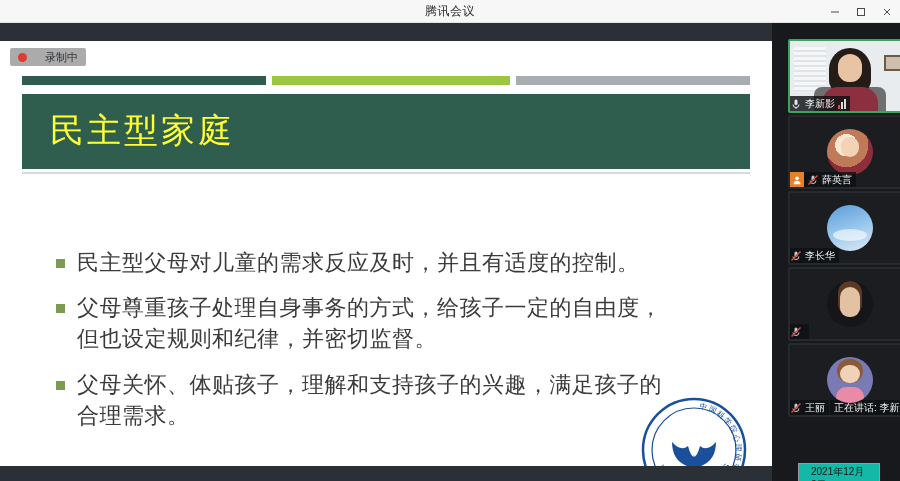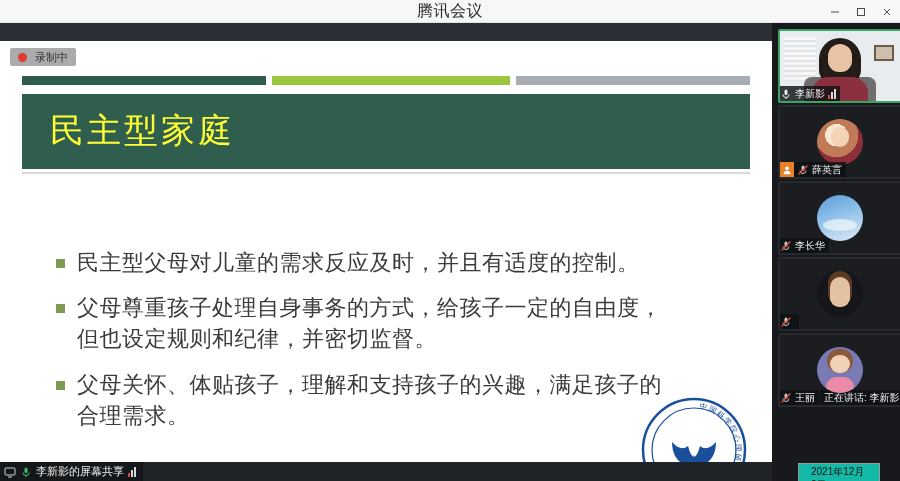--- a/index.html
+++ b/index.html
@@ -9,21 +9,21 @@
     overflow: hidden; background: #1c1f22;
   }
   #app { position: relative; width: 900px; height: 481px; }
 
   
   .titlebar {
     position: absolute; left: 0; top: 0; width: 900px; height: 23px;
     background: #f7f7f7; border-bottom: 1px solid #e2e2e2;
     display: flex; align-items: center; justify-content: center;
   }
-  .titlebar-title { font-size: 16px; color: #2b2b2b; letter-spacing: .5px; }
+  .titlebar-title { font-size: 12px; color: #2b2b2b; letter-spacing: .5px; }
   .win-controls {
     position: absolute; right: 0; top: 0; height: 23px;
     display: flex; align-items: center;
   }
   .win-btn {
     width: 26px; height: 23px; display: flex; align-items: center; justify-content: center;
     font-size: 12px; color: #4a4a4a; line-height: 1;
   }
 
   
@@ -92,21 +92,21 @@
   .mini-ico { width: 12px; height: 12px; display: block; }
   .signal { display: flex; align-items: flex-end; gap: 1px; height: 10px; }
   .signal i { display: block; width: 2px; background: #d9d9d9; }
   .signal i.s1 { height: 4px; background: #d94a3a; }
   .signal i.s2 { height: 7px; }
   .signal i.s3 { height: 10px; }
 
   
   .rail {
     position: absolute; right: 0; top: 23px; width: 128px; height: 458px;
-    background: #17191c; padding: 6px; display: flex; flex-direction: column; gap: 2px;
+    background: #17191c; padding: 16px; display: flex; flex-direction: column; gap: 2px;
   }
   .tile {
     position: relative; width: 124px; height: 74px;
     background: #26292e; border-radius: 2px; overflow: hidden; flex: 0 0 74px;
   }
   .tile.active { box-shadow: inset 0 0 0 2px #39a561; }
 
   .tile-video { position: absolute; inset: 2px; overflow: hidden; background: #1b1d21; }
   
   .cam { position: absolute; inset: 0; background: linear-gradient(#dfe3e6 0%, #cfd5d9 100%); }
@@ -172,21 +172,21 @@
   .date-tip {
     position: absolute; left: 798px; top: 463px; width: 82px; height: 30px;
     background: #14b8a6; border: 1px solid #9a9a9a; z-index: 40;
     padding: 1px 12px; line-height: 13px;
   }
   .date-tip div { font-size: 10px; color: #111; }
 
   
   .rec-badge {
     position: absolute; left: 10px; top: 25px; height: 18px; z-index: 30;
-    display: flex; align-items: center; gap: 8px; padding: 0 8px;
+    display: flex; align-items: center; gap: 18px; padding: 0 8px;
     background: rgba(120,120,120,.62); border-radius: 2px;
   }
   .rec-dot { width: 9px; height: 9px; border-radius: 50%; background: #e03b2f; }
   .rec-text { font-size: 11px; color: #2f3338; }
 </style>
 </head>
 <body>
 
 <div id="app">
 
@@ -254,39 +254,20 @@
             <textPath href="#arcTop" startOffset="4%">中国科学院心理研究所</textPath>
           </text>
           <text font-size="8" fill="#1a4f9c" letter-spacing="1.2" font-family="'Liberation Sans',sans-serif">
             <textPath href="#arcBot" startOffset="6%">INSTITUTE OF PSYCHOLOGY, CAS</textPath>
           </text>
           <text x="54" y="88" font-size="5" fill="#1a4f9c" text-anchor="middle" letter-spacing="3" font-family="'Liberation Sans',sans-serif">1951</text>
         </svg>
       </div>
     </div>
 
-    <div class="taskbar">
-      <div class="share-chip">
-        <svg class="mini-ico" viewBox="0 0 12 12">
-          <rect x="1" y="2" width="10" height="7" rx="1" fill="none" stroke="#cfd3d6" stroke-width="1"></rect>
-          <line x1="4" y1="11" x2="8" y2="11" stroke="#cfd3d6" stroke-width="1"></line>
-        </svg>
-        <svg class="mini-ico" viewBox="0 0 12 12">
-          <rect x="4.5" y="1.5" width="3" height="5.5" rx="1.5" fill="#3fbf6b"></rect>
-          <path d="M3 6.5 a3 3 0 0 0 6 0" fill="none" stroke="#3fbf6b" stroke-width="1"></path>
-          <line x1="6" y1="9.2" x2="6" y2="11" stroke="#3fbf6b" stroke-width="1"></line>
-        </svg>
-        <span class="lbl">李新影的屏幕共享</span>
-        <span class="signal">
-          <i class="s1"></i>
-            <i class="s2"></i>
-            <i class="s3"></i>
-        </span>
-      </div>
-    </div>
 
     <div class="rec-badge">
       <span class="rec-dot"></span>
       <span class="rec-text">录制中</span>
     </div>
   </div>
 
   <div class="rail">
 
     <div class="tile active">

